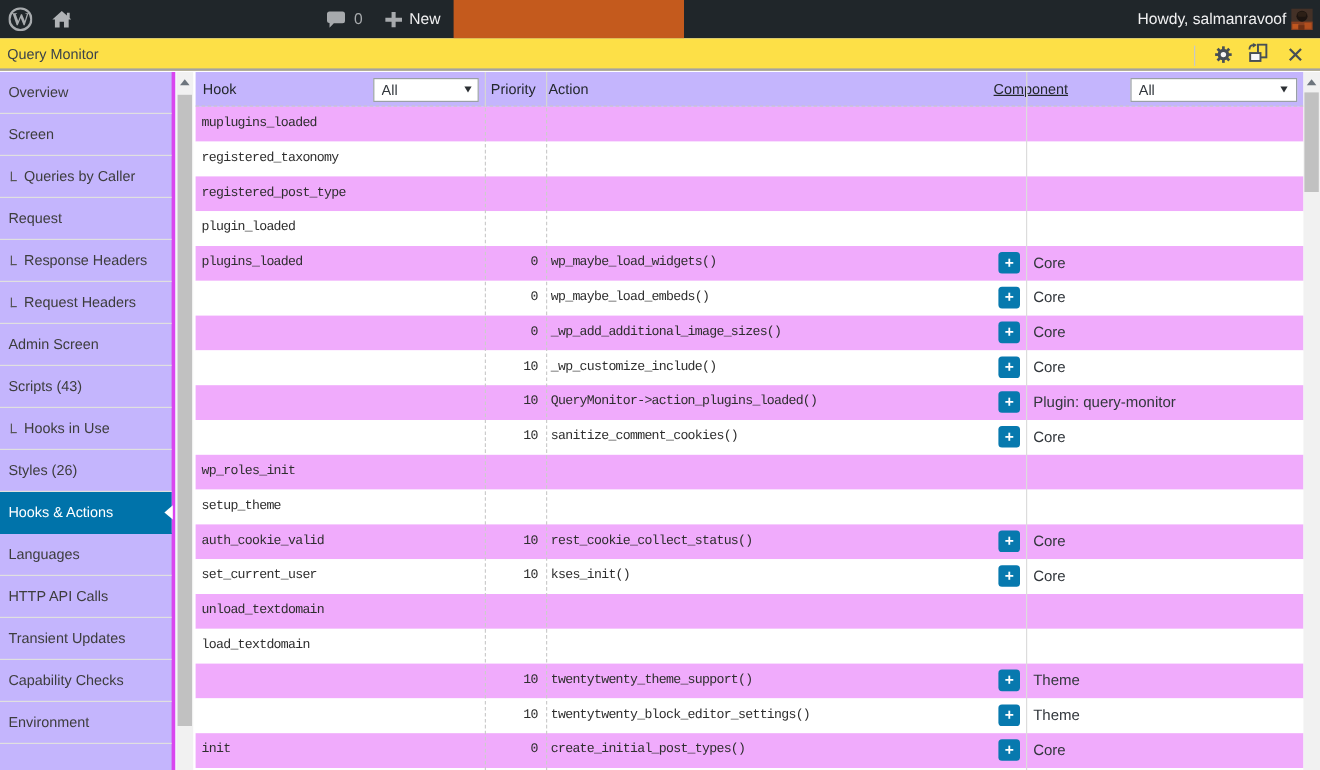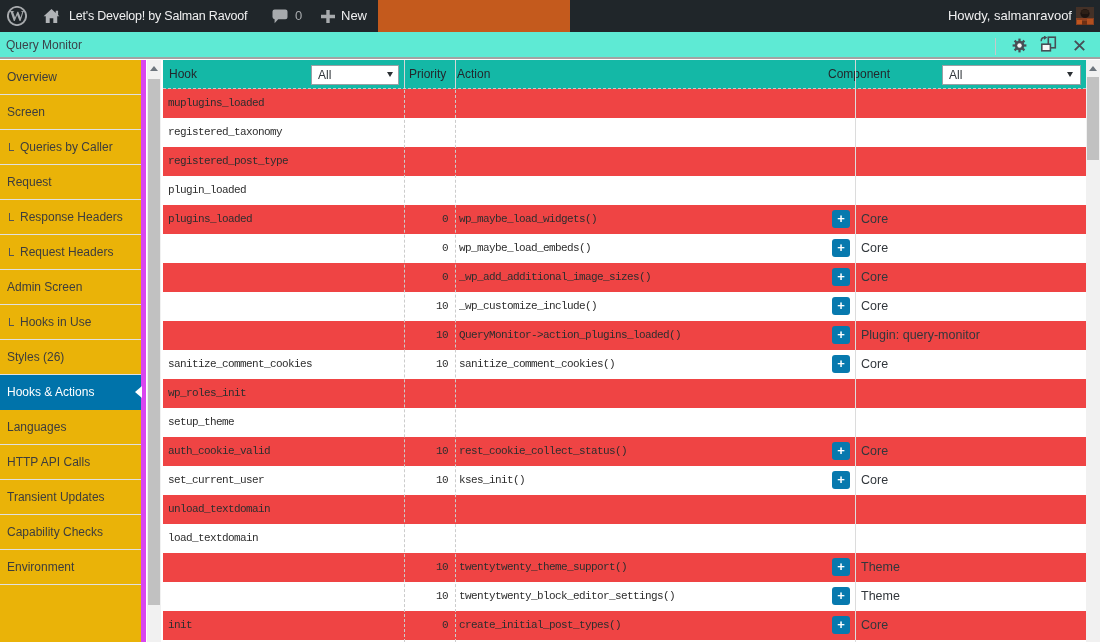--- a/index.html
+++ b/index.html
@@ -9,45 +9,45 @@
 
 
 #adminbar { position:absolute; top:0; left:0; width:1100px; height:32px; background:#20262a; }
 #adminbar .itm { position:absolute; top:0; height:32px; line-height:32px; color:#f0f0f1; font-size:13px; white-space:nowrap; }
 #adminbar .gray { color:#a7aaad; }
 #qmstats { position:absolute; left:378px; top:0; width:192px; height:32px; background:#c45a1d; color:#fff; font-size:12px; font-weight:600; line-height:32px; }
 #qmstats span.u { font-size:9px; font-weight:600; }
 #qmstats .seg { position:absolute; top:0;margin-top:36px; }
 
 
-#qmtitle { position:absolute; top:32px; left:0; width:1100px; height:27px; background:#5eead4; border-bottom:2px solid #a3a3a3; }
+#qmtitle { position:absolute; top:32px; left:0; width:1100px; height:27px; background:#fde047; border-bottom:2px solid #a3a3a3; }
 #qmtitle .t { position:absolute; left:6px; top:6px; font-size:12px; color:#3c434a; }
 
 
-#menu { position:absolute; top:60px; left:0; width:146px; height:582px; background:#eab308; border-right:5px solid #d946ef; }
+#menu { position:absolute; top:60px; left:0; width:146px; height:582px; background:#c4b5fd; border-right:3px solid #d946ef; }
 #menu .mi { position:relative; height:35px; line-height:34px; border-bottom:1px solid #e0e0e0; font-size:12px; color:#3d3d3d; padding-left:7px; white-space:nowrap; }
 #menu .sub { padding-left:20px; }
 #menu .sub .ell { position:absolute; left:9px; top:13px; width:5px; height:8px; border-left:1.5px solid #555; border-bottom:1.5px solid #555; }
 #menu .sel { background:#0073aa; color:#fff; border-bottom-color:#0073aa; }
 #menu .sel:after { content:""; position:absolute; right:-1px; top:50%; margin-top:-6.5px; border-right:7.5px solid #fff; border-top:6.5px solid transparent; border-bottom:6.5px solid transparent; }
 
 
 .sbar { position:absolute; top:60px; width:14px; height:582px; background:#f1f1f1; }
 #sbL { left:147px; }
 #sbR { left:1086px; }
 .sthumb { position:absolute; left:1px; width:12px; background:#c1c1c1; }
 .sarrow { position:absolute; left:2.5px; top:6px; width:0; height:0; border-left:4.5px solid transparent; border-right:4.5px solid transparent; border-bottom:5.5px solid #6d757d; }
 
 
 #tbl { position:absolute; top:60px; left:163px; width:923px; height:582px; background:#fff; font-size:12px; color:#23282d; }
-#thead { position:absolute; top:0; left:0; width:923px; height:29px; background:#14b8a6; border-bottom:1px dashed #c8c8c8; }
+#thead { position:absolute; top:0; left:0; width:923px; height:29px; background:#c4b5fd; border-bottom:1px dashed #c8c8c8; }
 .hcell { position:absolute; top:0; height:28px; line-height:28px; }
 .vline { position:absolute; top:0; width:0; height:582px; border-left:1px dashed #ccc; }
 .row { position:absolute; left:0; width:923px; height:29px; }
-.row.odd { background:#ef4444; }
+.row.odd { background:#f0abfc; }
 .row.even { background:#ffffff; }
 .mono { font-family:"Liberation Mono",monospace; font-size:11px; letter-spacing:-0.6px; color:#2e2e2e; }
 .cell { position:absolute; top:0; height:28px; line-height:28px; white-space:nowrap; }
 .chook { left:5px; }
 .cprio { left:241px; width:51px; text-align:right; padding-right:7px; }
 .cact { left:296px; }
 .ccomp { left:698px; font-size:12.5px; color:#32373c; }
 .plus { position:absolute; left:669px; top:5px; width:18px; height:18px; background:#0779ae; border-radius:3px; color:#fff; text-align:center; line-height:17px; font-size:13px; font-weight:bold; font-family:"Liberation Sans",sans-serif; letter-spacing:0; }
 
 select.flt { position:absolute; height:20px; font-size:12px; color:#32373c; border:1px solid #9aa0a5; background:#fff; border-radius:0; -webkit-appearance:none; appearance:none; padding:0 0 0 6px; font-family:"Liberation Sans",sans-serif; }
@@ -57,21 +57,20 @@
 <div id="stage">
 
   <div id="adminbar">
     <svg class="abs" style="left:7px;top:6px" width="20" height="20" viewBox="0 0 20 20">
       <circle cx="10" cy="10" r="9.1" fill="none" stroke="#a7aaad" stroke-width="1.9"></circle>
       <text x="10" y="15" text-anchor="middle" font-family="Liberation Serif,serif" font-size="15" font-weight="bold" fill="#a7aaad">W</text>
     </svg>
     <svg class="abs" style="left:43px;top:8px" width="17" height="17" viewBox="0 0 16 16">
       <path d="M8 1 L12 4.6 12 2.5 14.2 2.5 14.2 6.6 15.4 7.7 13.4 7.7 13.4 14 9.7 14 9.7 9.6 6.3 9.6 6.3 14 2.6 14 2.6 7.7 0.6 7.7 Z" fill="#b0b3b6"></path>
     </svg>
-    <div class="itm" style="left:69px;font-size:12.5px;letter-spacing:-0.2px;">Let's Develop! by Salman Ravoof</div>
     <svg class="abs" style="left:272px;top:9px" width="16" height="15" viewBox="0 0 16 15">
       <path d="M2.2 0.5 h11.2 q2.1 0 2.1 2.1 v5.6 q0 2.1 -2.1 2.1 h-7.2 L2.6 14.2 v-4 q-2.1 0 -2.1 -2.1 V2.6 q0 -2.1 2.1 -2.1 Z" fill="#a7aaad"></path>
     </svg>
     <div class="itm gray" style="left:295px;">0</div>
     <svg class="abs" style="left:321px;top:10px" width="14" height="13" viewBox="0 0 14 13">
       <path d="M7 0 V13 M0 6.5 H14" stroke="#a7aaad" stroke-width="3.4"></path>
     </svg>
     <div class="itm" style="left:341px;">New</div>
     <div id="qmstats">
       <div class="seg" style="left:8px">1.26<span class="u">S</span></div>
@@ -116,20 +115,21 @@
   </div>
 
   <div id="menu">
     <div class="mi">Overview</div>
     <div class="mi">Screen</div>
     <div class="mi sub"><span class="ell"></span>Queries by Caller</div>
     <div class="mi">Request</div>
     <div class="mi sub"><span class="ell"></span>Response Headers</div>
     <div class="mi sub"><span class="ell"></span>Request Headers</div>
     <div class="mi">Admin Screen</div>
+    <div class="mi">Scripts (43)</div>
     <div class="mi sub"><span class="ell"></span>Hooks in Use</div>
     <div class="mi">Styles (26)</div>
     <div class="mi sel">Hooks &amp; Actions</div>
     <div class="mi">Languages</div>
     <div class="mi">HTTP API Calls</div>
     <div class="mi">Transient Updates</div>
     <div class="mi">Capability Checks</div>
     <div class="mi">Environment</div>
   </div>
 
@@ -140,21 +140,21 @@
   <div class="sbar" id="sbR">
     <div class="sarrow"></div>
     <div class="sthumb" style="top:17px;height:83px;"></div>
   </div>
 
   <div id="tbl">
     <div id="thead">
       <div class="hcell" style="left:6px;">Hook</div>
       <div class="hcell" style="left:246px;">Priority</div>
       <div class="hcell" style="left:294px;">Action</div>
-      <div class="hcell" style="left:665px;">Component</div>
+      <div class="hcell" style="left:665px;text-decoration:underline;">Component</div>
       <select class="flt" style="left:148px;top:5px;width:88px;"><option>All</option></select>
       <div class="selarrow" style="left:224px;top:12px;"></div>
       <select class="flt" style="left:779px;top:5px;width:139px;"><option>All</option></select>
       <div class="selarrow" style="left:904px;top:12px;"></div>
     </div>
     <div id="rows">
 <div class="row odd" style="top:29px">
           <div class="cell mono chook">muplugins_loaded</div>
         </div>
 <div class="row even" style="top:58px">
@@ -191,21 +191,20 @@
           <div class="plus">+</div>
           <div class="cell ccomp">Core</div>
         </div>
 <div class="row odd" style="top:261px">
           <div class="cell mono cprio">10</div>
           <div class="cell mono cact">QueryMonitor-&gt;action_plugins_loaded()</div>
           <div class="plus">+</div>
           <div class="cell ccomp">Plugin: query-monitor</div>
         </div>
 <div class="row even" style="top:290px">
-          <div class="cell mono chook">sanitize_comment_cookies</div>
           <div class="cell mono cprio">10</div>
           <div class="cell mono cact">sanitize_comment_cookies()</div>
           <div class="plus">+</div>
           <div class="cell ccomp">Core</div>
         </div>
 <div class="row odd" style="top:319px">
           <div class="cell mono chook">wp_roles_init</div>
         </div>
 <div class="row even" style="top:348px">
           <div class="cell mono chook">setup_theme</div>

